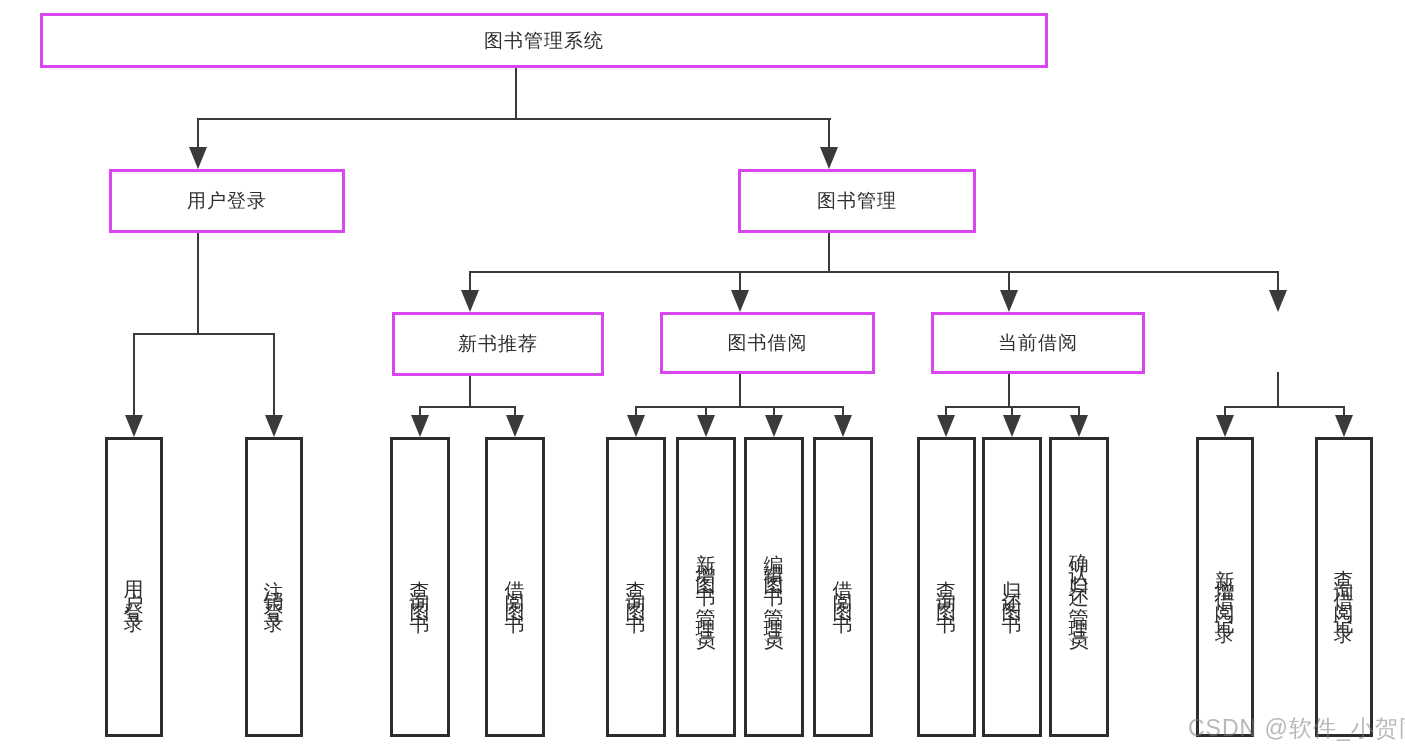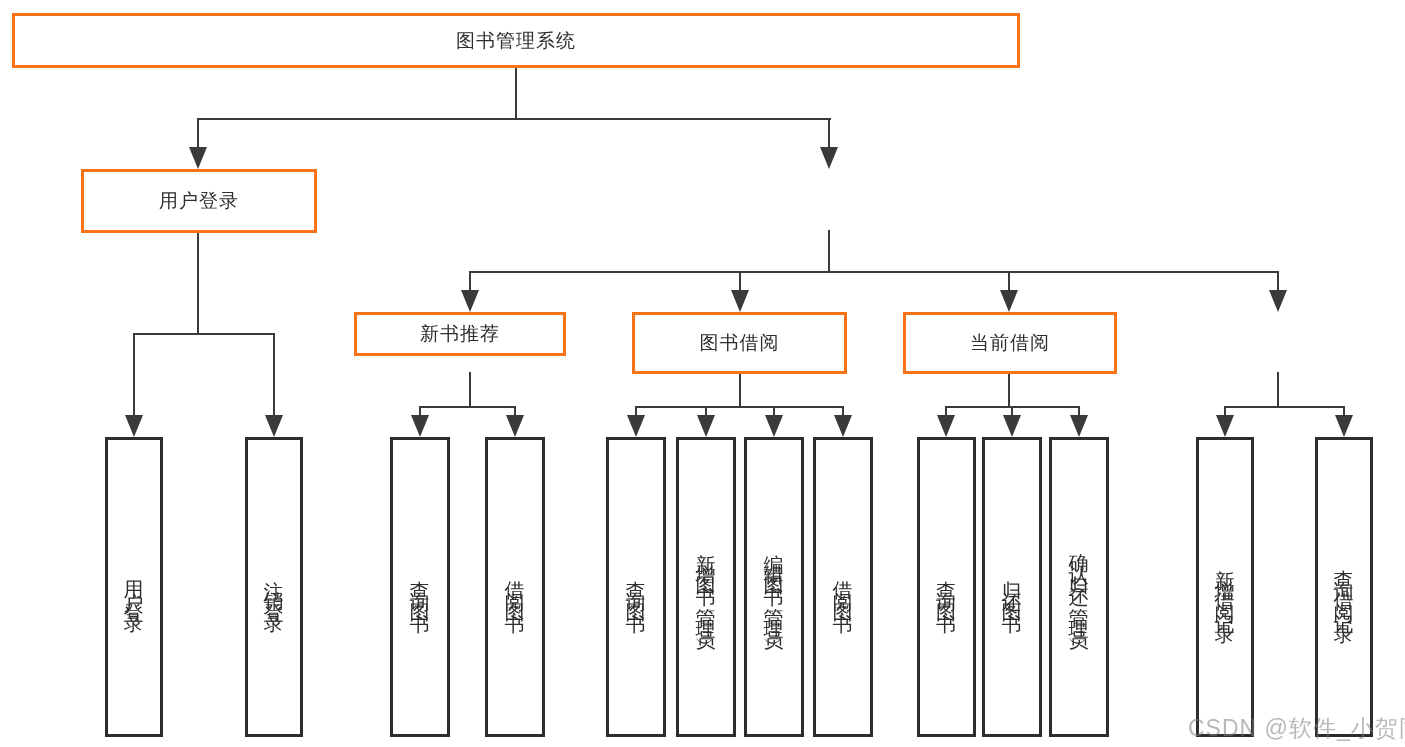--- a/index.html
+++ b/index.html
@@ -2,22 +2,22 @@
 <html><head>
 <meta charset="utf-8">
 <style>
   html,body{margin:0;padding:0;background:#ffffff;}
   .canvas{
     position:relative;width:1405px;height:747px;background:#ffffff;overflow:hidden;
     font-family:"Liberation Sans", sans-serif;color:#2e2e2e;
   }
   .node{
     position:absolute;box-sizing:border-box;background:#ffffff;
-    border:3px solid #f97316;display:flex;align-items:center;justify-content:center;
-    font-size:19px;letter-spacing:1px;z-index:2;
+    border:3px solid #d946ef;display:flex;align-items:center;justify-content:center;
+    font-size:19px;letter-spacing:1px;z-index:2;margin-left:28px;
   }
   .leaf{
     position:absolute;box-sizing:border-box;background:#ffffff;
     border:3px solid #2d2d2d;top:437px;height:300px;
     display:flex;align-items:center;justify-content:center;z-index:2;
   }
   .vtext{
     writing-mode:vertical-rl;text-orientation:mixed;
     font-size:20px;letter-spacing:11px;line-height:1;white-space:nowrap;
   }
@@ -97,22 +97,25 @@
   <div class="vline" style="left:1343px;top:406px;height:12px"></div>
   <div class="arrow" style="left:1335px;top:415px"></div>
 
   <div class="node" style="left:12px;top:13px;width:1008px;height:55px">
     <span>图书管理系统</span>
   </div>
 
   <div class="node" style="left:81px;top:169px;width:236px;height:64px">
     <span>用户登录</span>
   </div>
+  <div class="node" style="left:710px;top:169px;width:238px;height:64px">
+    <span>图书管理</span>
+  </div>
 
-  <div class="node" style="left:354px;top:312px;width:212px;height:44px">
+  <div class="node" style="left:364px;top:312px;width:212px;height:64px">
     <span>新书推荐</span>
   </div>
   <div class="node" style="left:903px;top:312px;width:214px;height:62px">
     <span>当前借阅</span>
   </div>
   <div class="node" style="left:632px;top:312px;width:215px;height:62px">
     <span>图书借阅</span>
   </div>
 
   <div class="leaf" style="left:105px;width:58px">

